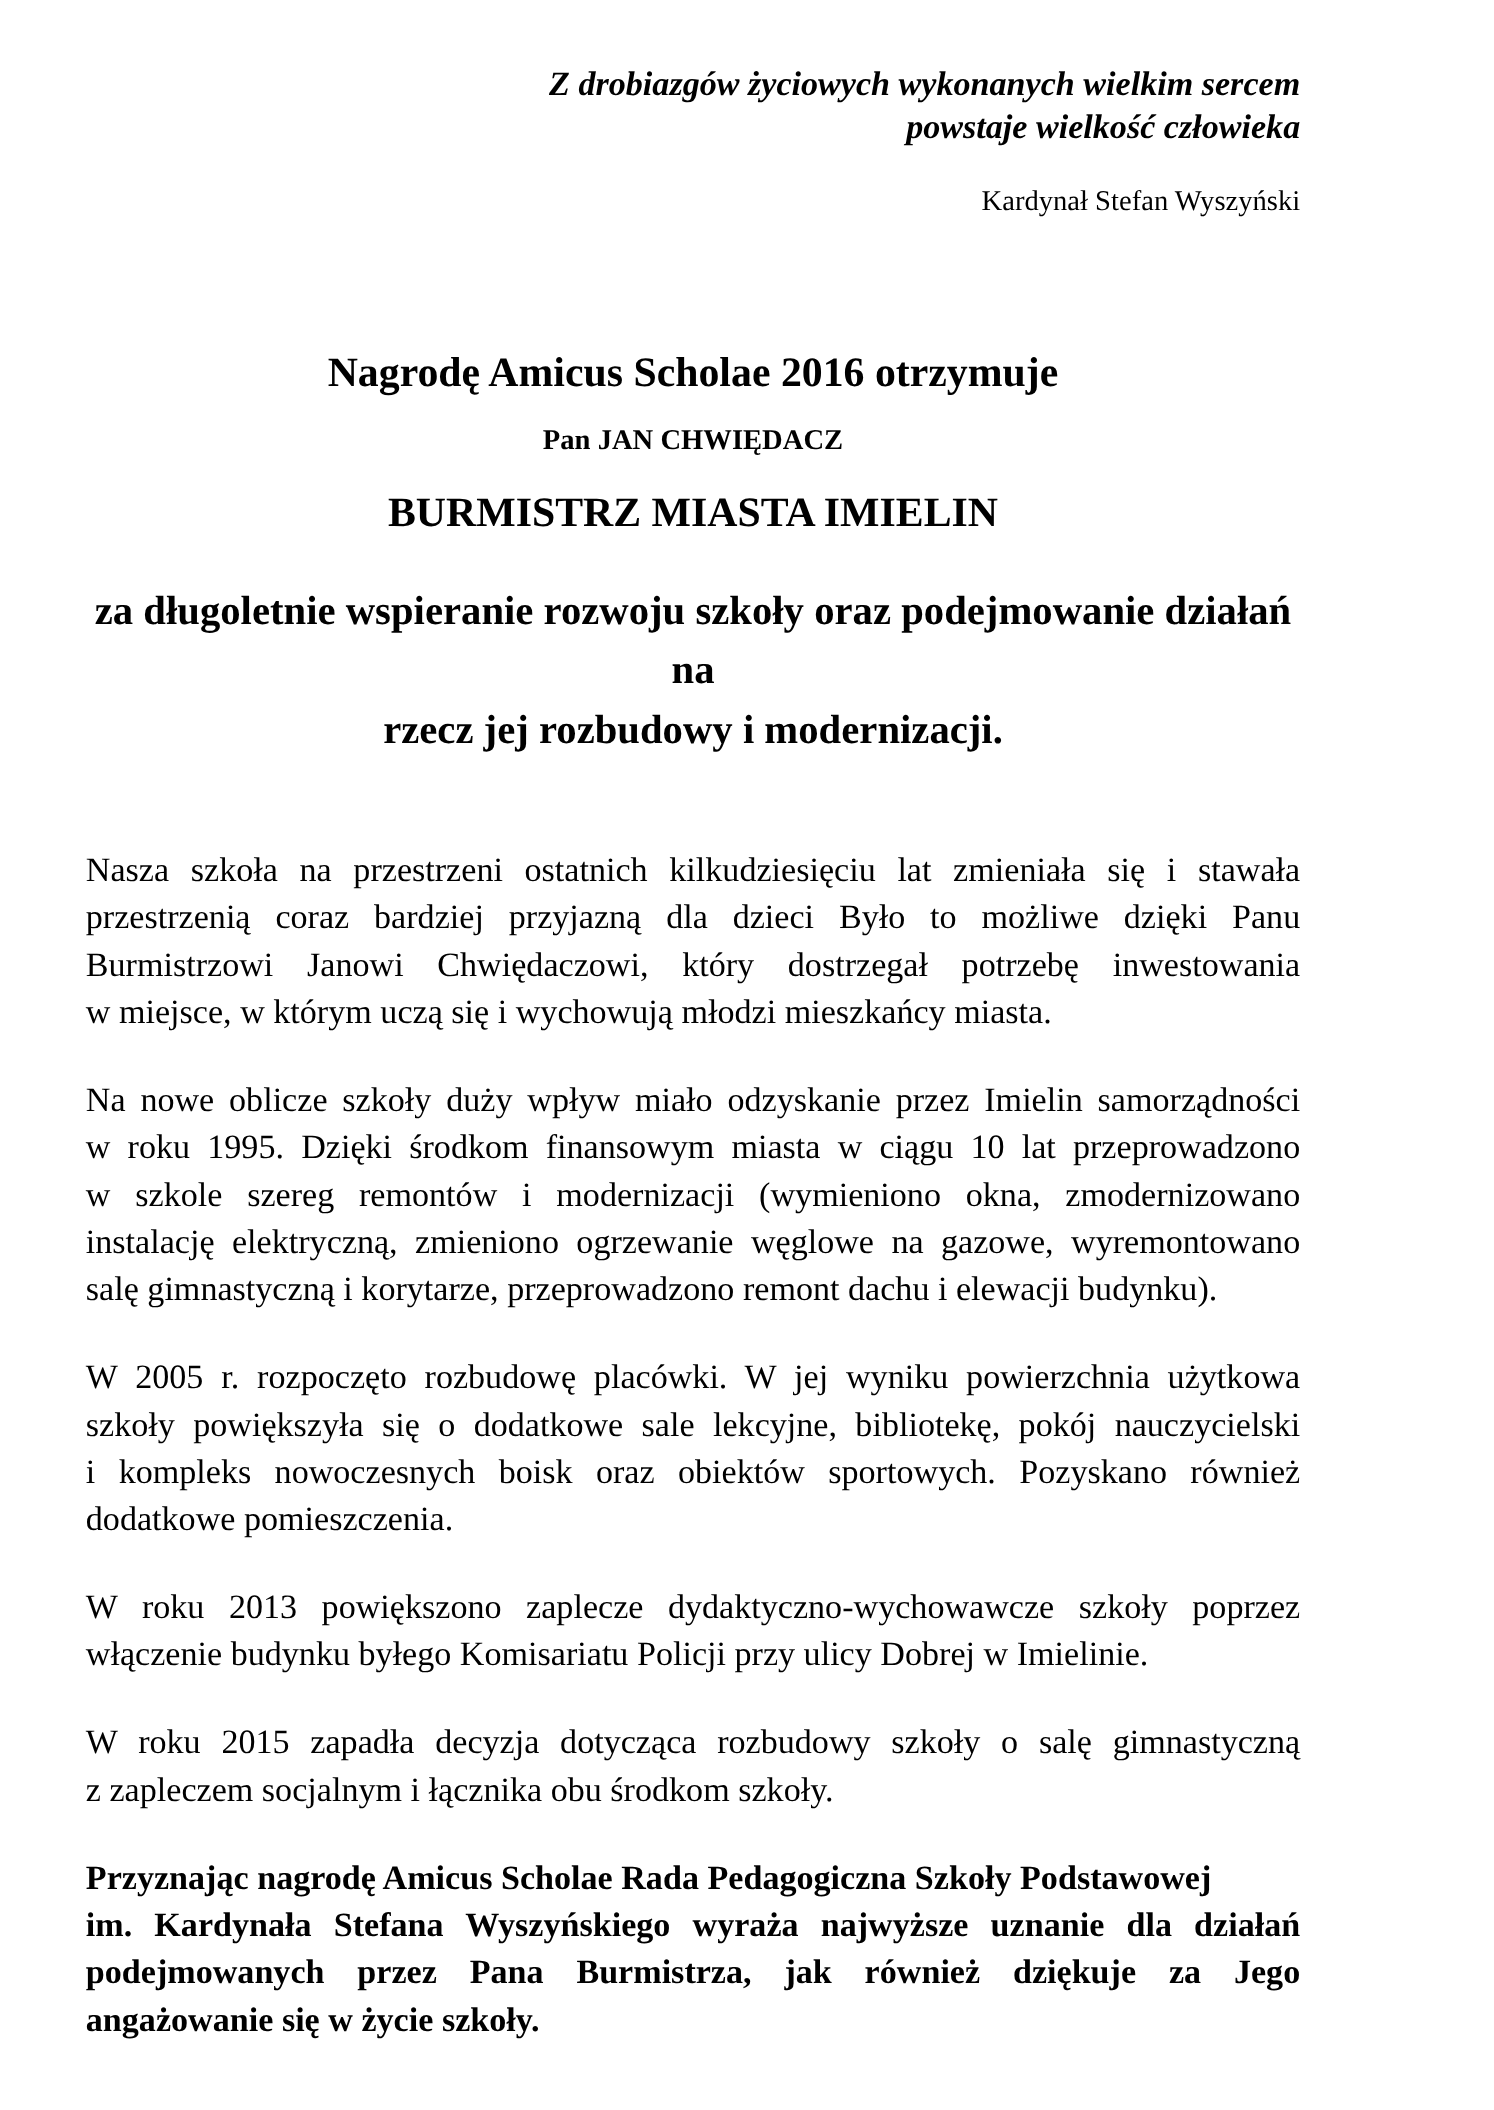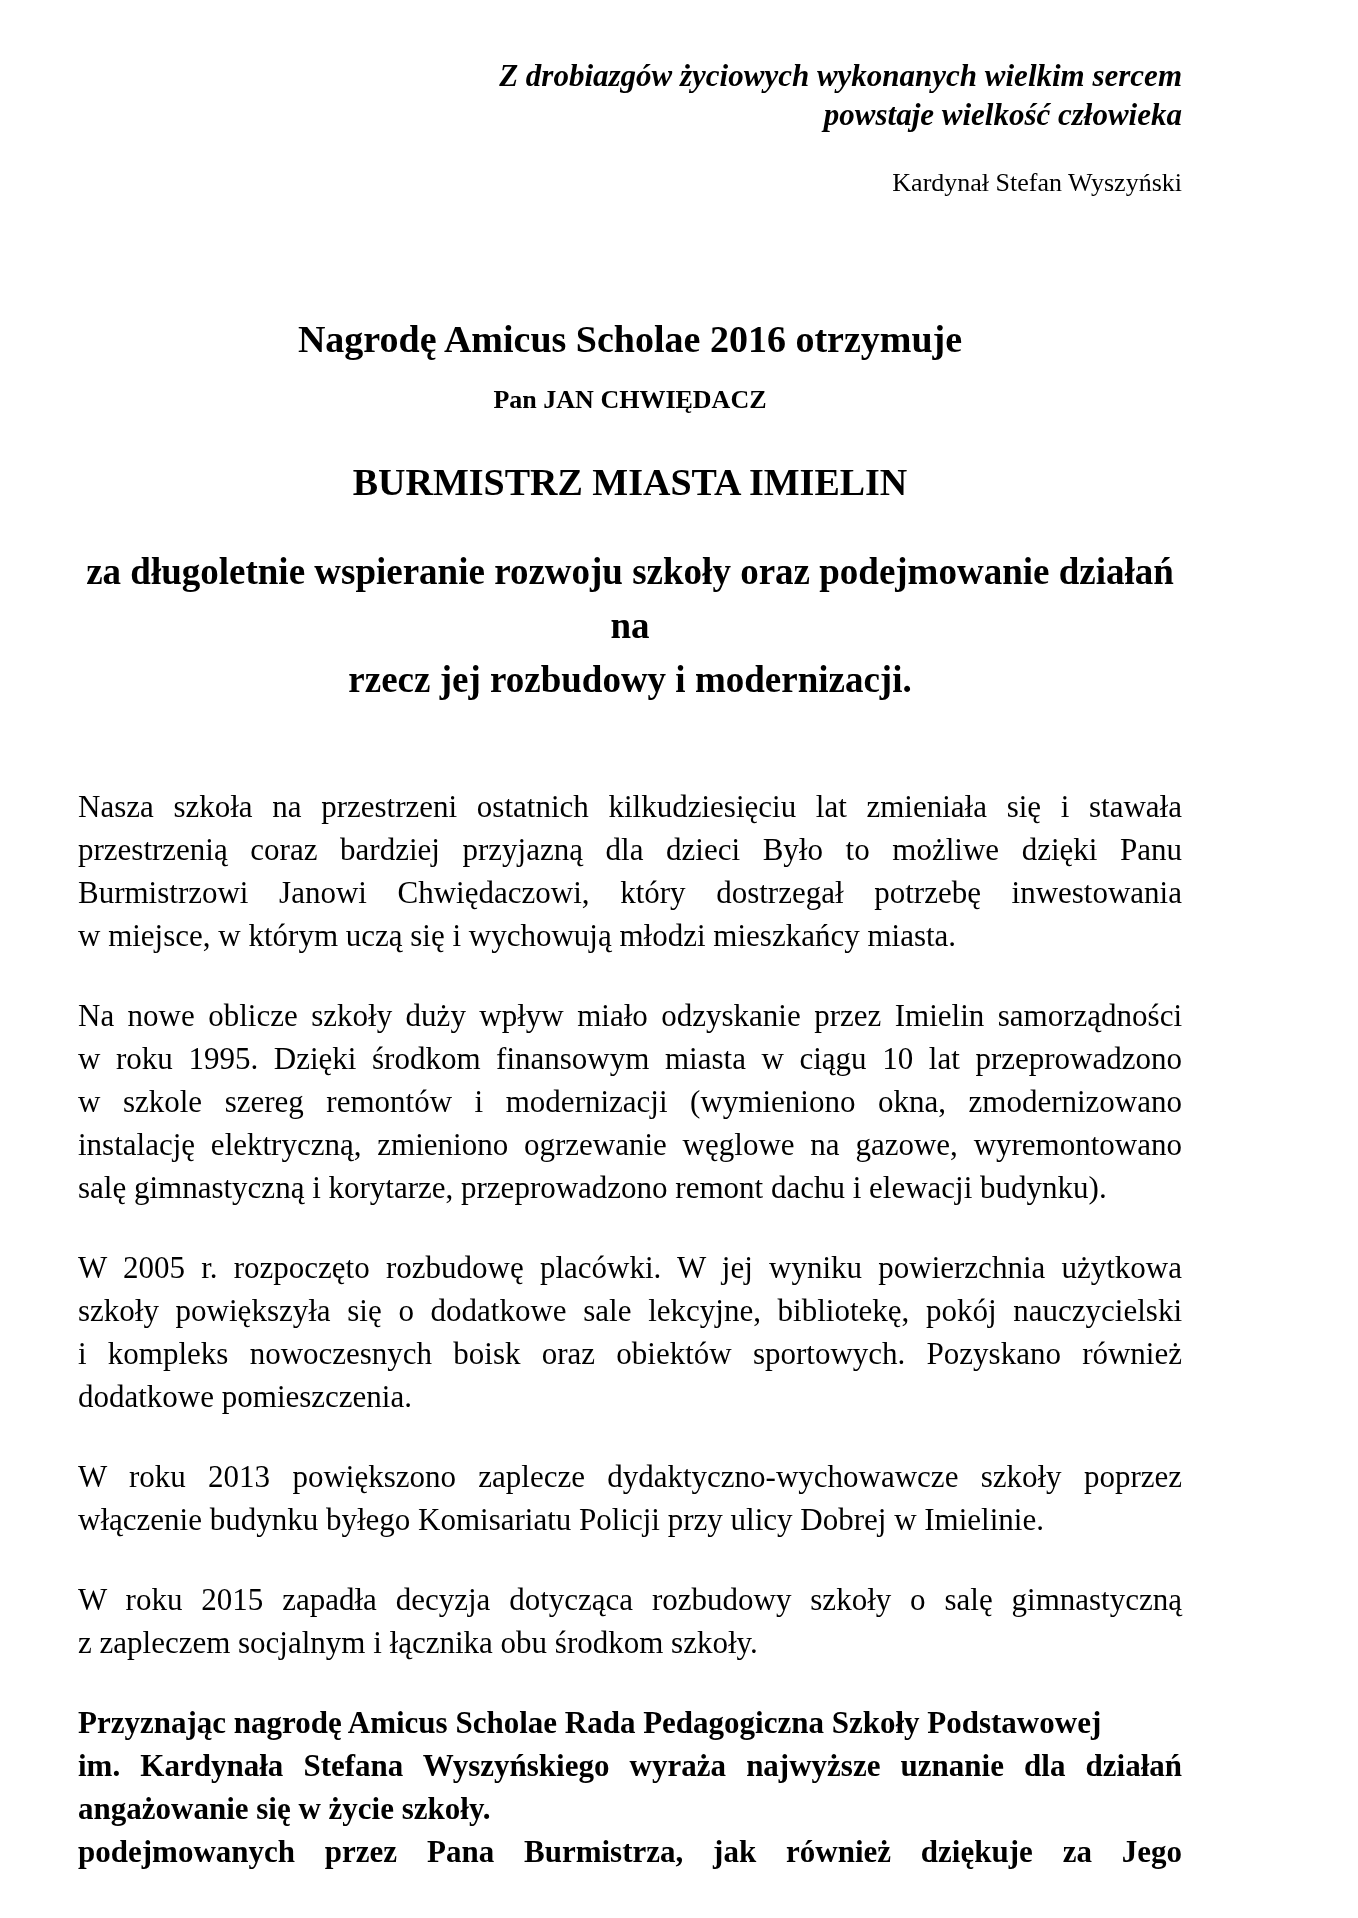--- a/index.html
+++ b/index.html
@@ -25,21 +25,21 @@
   .attribution {
     text-align: right;
     font-size: 26px;
     line-height: 30px;
     margin-top: 34px;
   }
   
   .award { text-align: center; font-weight: bold; }
   .award-intro     { margin-top: 118px; font-size: 38px; line-height: 46px; }
   .award-recipient { margin-top: 15px;  font-size: 26px; line-height: 46px; }
-  .award-title     { margin-top: 36px;  font-size: 38px; line-height: 46px; }
+  .award-title     { margin-top: 20px;  font-size: 38px; line-height: 46px; }
   .award-reason    { margin-top: 40px;  font-size: 37px; }
   .award-reason .line { line-height: 54px; text-align: center; }
   
   .body-text { margin-top: 78px; font-size: 31px; }
   .paragraph { margin: 0 0 37px 0; }
   .paragraph.bold { font-weight: bold; }
   .body-text .line { line-height: 43px; }
   .body-text .line.stretch {
     text-align: justify;
     text-align-last: justify;
@@ -92,18 +92,18 @@
         <div class="line stretch">W roku 2013 powiększono zaplecze dydaktyczno-wychowawcze szkoły poprzez</div>
         <div class="line no-stretch">włączenie budynku byłego Komisariatu Policji przy ulicy Dobrej w Imielinie.</div>
       </div>
       <div class="paragraph">
         <div class="line stretch">W roku 2015 zapadła decyzja dotycząca rozbudowy szkoły o salę gimnastyczną</div>
         <div class="line no-stretch">z zapleczem socjalnym i łącznika obu środkom szkoły.</div>
       </div>
       <div class="paragraph bold">
         <div class="line no-stretch">Przyznając nagrodę Amicus Scholae Rada Pedagogiczna Szkoły Podstawowej</div>
         <div class="line stretch">im. Kardynała Stefana Wyszyńskiego wyraża najwyższe uznanie dla działań</div>
+        <div class="line stretch">podejmowanych przez Pana Burmistrza, jak również dziękuje za Jego</div>
         <div class="line no-stretch">angażowanie się w życie szkoły.</div>
-        <div class="line stretch">podejmowanych przez Pana Burmistrza, jak również dziękuje za Jego</div>
       </div>
     </div>
 
 </div>
 
 </body></html>

